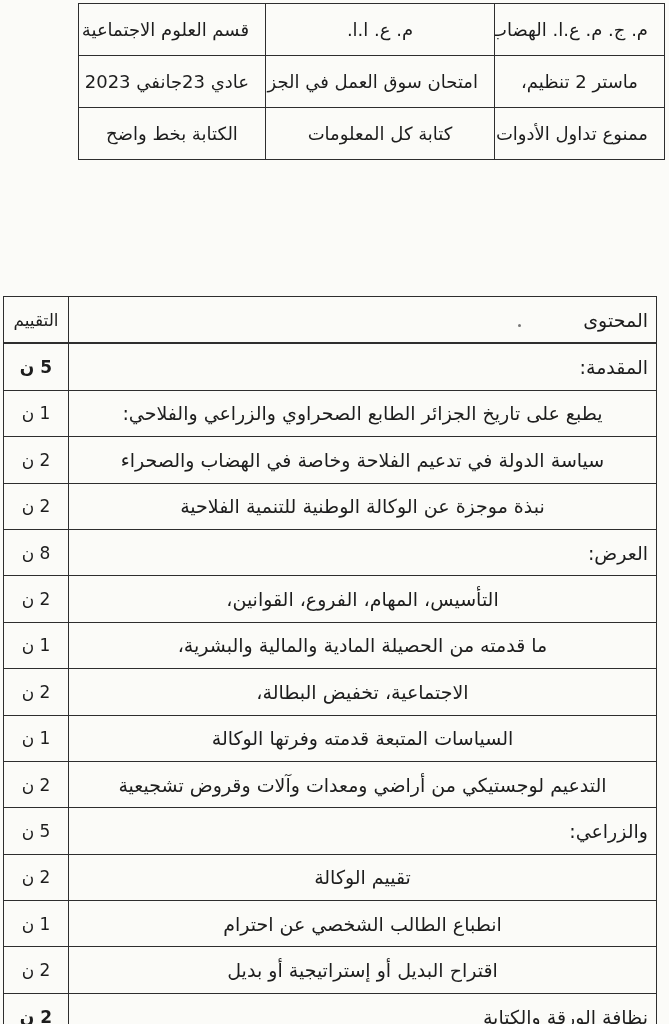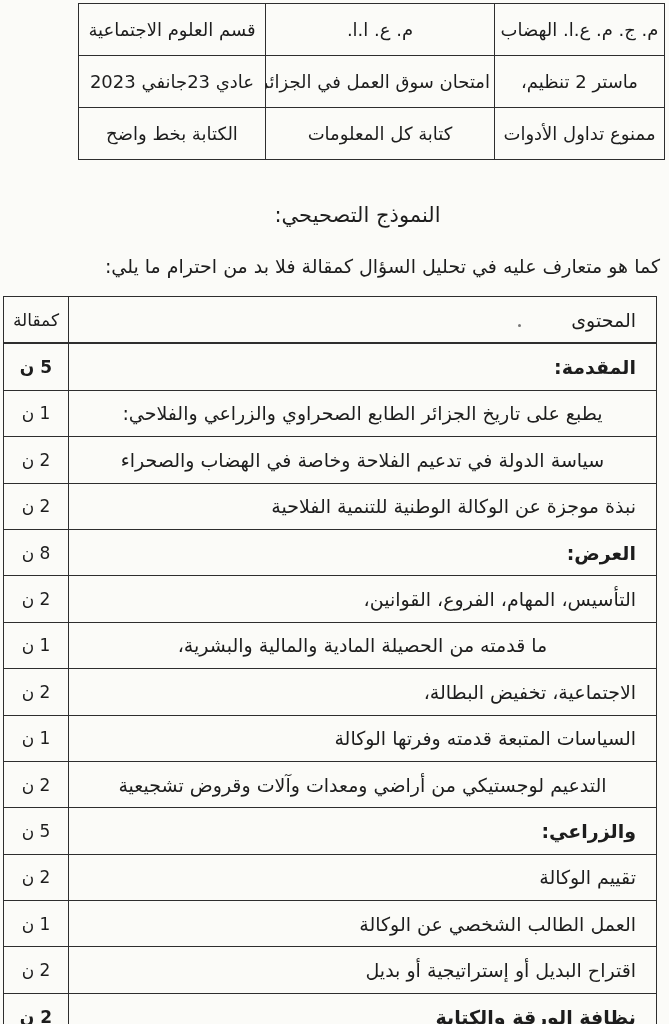--- a/index.html
+++ b/index.html
@@ -26,48 +26,48 @@
   }
   
   .header-table{
     position:absolute;top:3px;left:78px;
     width:586px;
   }
   .header-table td{
     height:51px;
     text-align:center;
     font-size:18px;
-    padding:0 4px;
+    padding:0 16px;
   }
   
   .doc-title{
     position:absolute;top:203px;left:46px;right:0;
     text-align:center;
     font-size:21px;
   }
   .intro-line{
     position:absolute;top:255px;right:9px;left:10px;
     text-align:right;
     font-size:19px;
   }
   
   .rubric-table{
     position:absolute;top:296px;left:3px;
     width:653px;
   }
   .rubric-table td{height:43.4px;font-size:19px;}
-  .rubric-table .content{padding:0 20px;}
+  .rubric-table .content{padding:0 8px;}
   .rubric-table .grade{
     text-align:center;
     font-size:17px;
     direction:rtl;
   }
   .rubric-table tr:last-child td{border-bottom-width:2.5px;}
-  .align-start{font-weight:bold;}
-  .align-center{text-align:right;}
+  .align-start{}
+  .align-center{text-align:center;}
   .align-end{text-align:center;}
   .bold{font-weight:bold;}
   .content-header{text-align:right;}
   .speckle{
     position:absolute;left:518px;top:324px;
     width:3px;height:3px;border-radius:50%;
     background:#777;
   }
 </style>
 </head>
@@ -93,33 +93,31 @@
           <td>عادي 23جانفي 2023</td>
         </tr>
         <tr>
           <td>ممنوع تداول الأدوات</td>
           <td>كتابة كل المعلومات</td>
           <td>الكتابة بخط واضح</td>
         </tr>
       </tbody>
   </table>
 
-  <div class="doc-title">النموذج التصحيحي:</div>
 
-  <div class="intro-line">كما هو متعارف عليه في تحليل السؤال كمقالة فلا بد من احترام ما يلي:</div>
 
   <table class="rubric-table" dir="rtl">
     <colgroup>
       <col style="width:588px">
       <col style="width:65px">
     </colgroup>
     <thead>
       <tr>
         <td class="content content-header">المحتوى</td>
-        <td class="grade">كمقالة</td>
+        <td class="grade">التقييم</td>
       </tr>
     </thead>
     <tbody>
         <tr>
           <td class="content align-start">المقدمة:</td>
           <td class="grade bold">5 ن</td>
         </tr>
         <tr>
           <td class="content align-end">يطبع على تاريخ الجزائر الطابع الصحراوي والزراعي والفلاحي:</td>
           <td class="grade">1 ن</td>
@@ -158,21 +156,21 @@
         </tr>
         <tr>
           <td class="content align-start">والزراعي:</td>
           <td class="grade">5 ن</td>
         </tr>
         <tr>
           <td class="content align-center">تقييم الوكالة</td>
           <td class="grade">2 ن</td>
         </tr>
         <tr>
-          <td class="content align-center">العمل الطالب الشخصي عن الوكالة</td>
+          <td class="content align-center">انطباع الطالب الشخصي عن احترام</td>
           <td class="grade">1 ن</td>
         </tr>
         <tr>
           <td class="content align-center">اقتراح البديل أو إستراتيجية أو بديل</td>
           <td class="grade">2 ن</td>
         </tr>
         <tr>
           <td class="content align-start">نظافة الورقة والكتابة</td>
           <td class="grade bold">2 ن</td>
         </tr>

